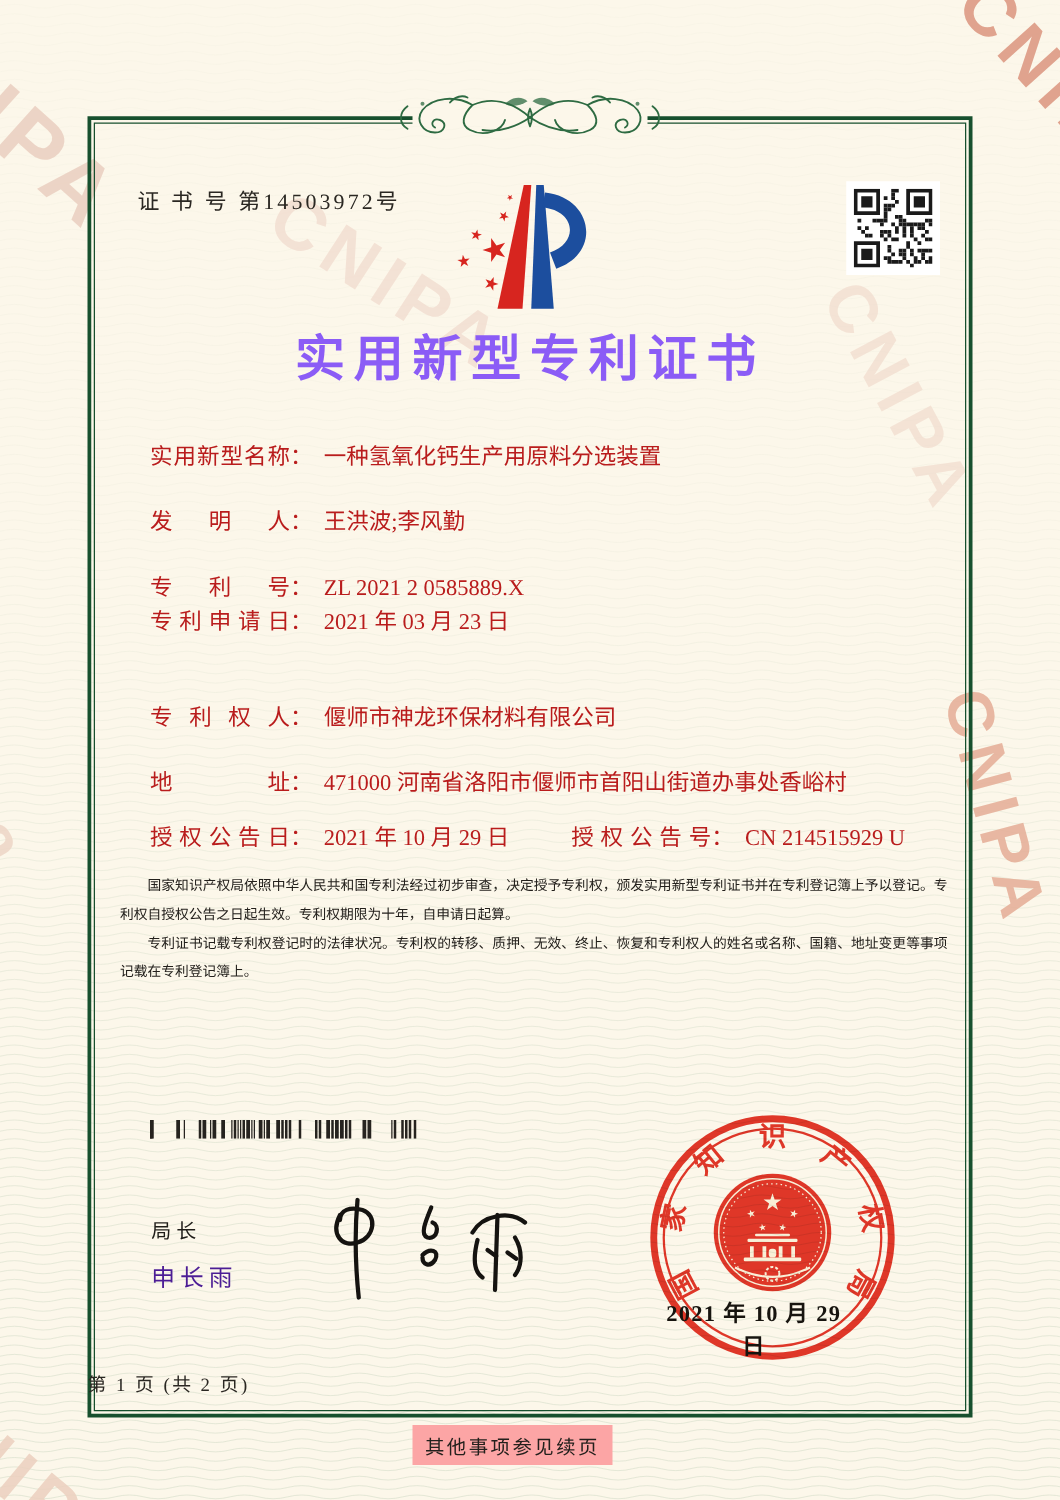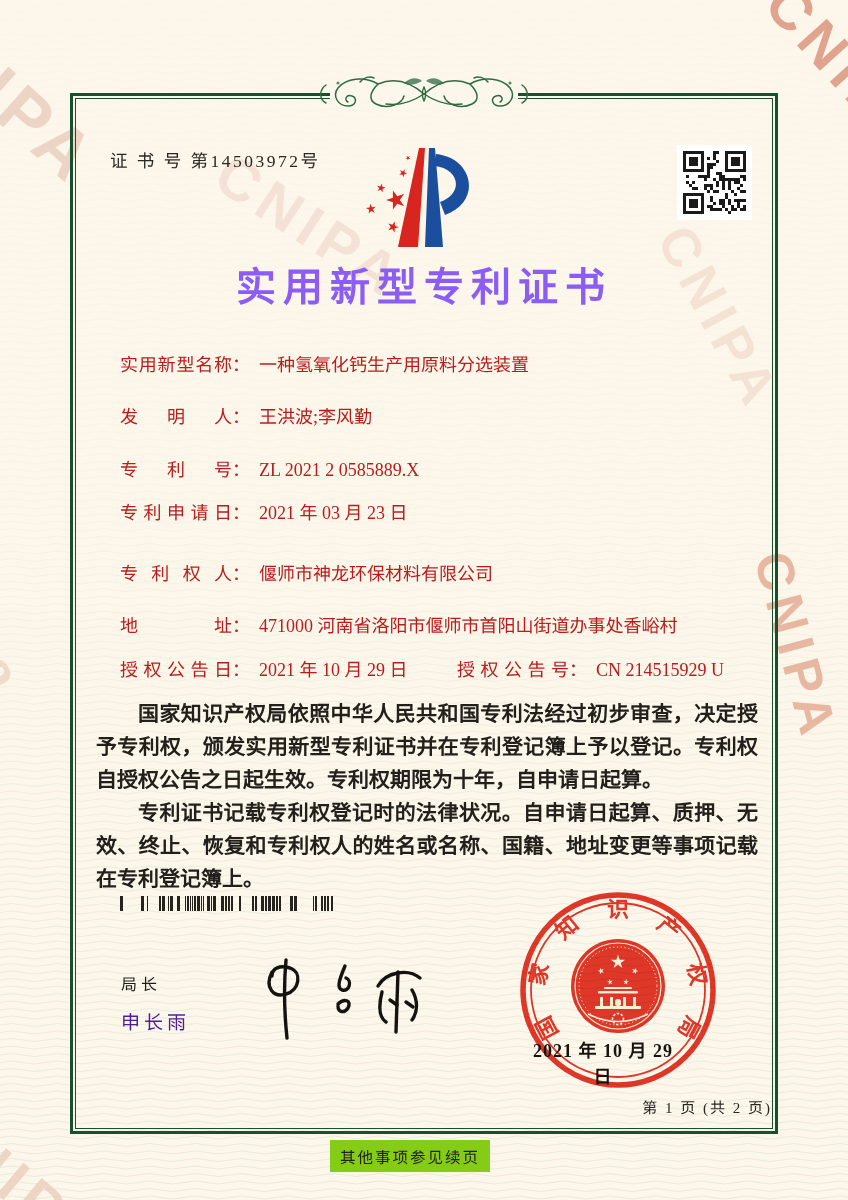--- a/index.html
+++ b/index.html
@@ -28,39 +28,39 @@
   .doc-title{
     position:absolute;left:0;top:255px;width:848px;text-align:center;
     font-size:40px;font-weight:bold;letter-spacing:7px;color:#8b5cf6;
   }
   .frow{position:absolute;left:120px;width:648px;font-size:18px;color:#b91c1c;white-space:nowrap;}
   .flabel{display:inline-block;width:112px;text-align:justify;text-align-last:justify;}
   .fvalue{margin-left:9px;}
   .grant-no-group{position:absolute;left:337px;top:0;}
   .paras{
     position:absolute;left:96px;top:698px;width:662px;
-    font-size:21px;line-height:33px;text-align:justify;color:#23201c;font-weight:bold;
+    font-size:11px;line-height:23px;text-align:justify;color:#23201c;
   }
   .paras p{margin:0;text-indent:2em;}
   #barcode{position:absolute;left:120px;top:896px;}
   .officer-title{position:absolute;left:121px;top:971px;font-size:16px;font-family:"Liberation Sans","DejaVu Sans",sans-serif;color:#1e1c18;letter-spacing:4px;}
   .officer-name{position:absolute;left:121px;top:1007px;font-size:19px;font-family:"Liberation Sans","DejaVu Sans",sans-serif;color:#4c1d95;letter-spacing:4px;}
   #signature{position:absolute;left:250px;top:948px;}
   #seal{position:absolute;left:512px;top:888px;mix-blend-mode:multiply;opacity:.93;}
   .seal-date{
     position:absolute;left:523px;top:1036px;width:160px;text-align:center;
     font-size:18px;letter-spacing:1px;color:#17140f;font-weight:bold;
   }
   .page-footer{
-    position:absolute;left:70px;top:1096px;width:702px;text-align:right;
+    position:absolute;left:70px;top:1096px;width:702px;text-align:left;
     font-size:15px;letter-spacing:2px;color:#2a2722;
   }
   .cont-note{
     position:absolute;left:330px;top:1140px;width:160px;height:32px;
-    background:#84cc16;display:flex;align-items:center;justify-content:center;
+    background:#fca5a5;display:flex;align-items:center;justify-content:center;
     font-size:15.5px;letter-spacing:2px;color:#23201c;
   }
   #qr-bg{position:absolute;left:677px;top:145px;width:75px;height:75px;background:#ffffff;}
   #qr{position:absolute;left:683px;top:151px;}
   #logo{position:absolute;left:352px;top:146px;}
   #ornament{position:absolute;left:304px;top:70px;}
 </style>
 </head>
 <body>
 
@@ -395,39 +395,39 @@
 
   <div class="frow" style="top:350px">
     <span class="flabel">实用新型名称</span><span>：</span><span class="fvalue">一种氢氧化钙生产用原料分选装置</span>
   </div>
   <div class="frow" style="top:402px">
     <span class="flabel">发明人</span><span>：</span><span class="fvalue">王洪波;李风勤</span>
   </div>
   <div class="frow" style="top:455px">
     <span class="flabel">专利号</span><span>：</span><span class="fvalue">ZL 2021 2 0585889.X</span>
   </div>
-  <div class="frow" style="top:498px">
+  <div class="frow" style="top:482px">
     <span class="flabel">专利申请日</span><span>：</span><span class="fvalue">2021 年 03 月 23 日</span>
   </div>
   <div class="frow" style="top:559px">
     <span class="flabel">专利权人</span><span>：</span><span class="fvalue">偃师市神龙环保材料有限公司</span>
   </div>
   <div class="frow" style="top:611px">
     <span class="flabel">地址</span><span>：</span><span class="fvalue">471000 河南省洛阳市偃师市首阳山街道办事处香峪村</span>
   </div>
   <div class="frow" style="top:655px">
     <span class="flabel">授权公告日</span><span>：</span><span class="fvalue">2021 年 10 月 29 日</span>
     <span class="grant-no-group">
       <span class="flabel">授权公告号</span><span>：</span><span class="fvalue">CN 214515929 U</span>
     </span>
   </div>
 
   <div class="paras">
     <p>国家知识产权局依照中华人民共和国专利法经过初步审查，决定授予专利权，颁发实用新型专利证书并在专利登记簿上予以登记。专利权自授权公告之日起生效。专利权期限为十年，自申请日起算。</p>
-    <p>专利证书记载专利权登记时的法律状况。自申请日起算、质押、无效、终止、恢复和专利权人的姓名或名称、国籍、地址变更等事项记载在专利登记簿上。</p>
+    <p>专利证书记载专利权登记时的法律状况。专利权的转移、质押、无效、终止、恢复和专利权人的姓名或名称、国籍、地址变更等事项记载在专利登记簿上。</p>
   </div>
 
   <svg id="barcode" width="214" height="15" viewBox="0 0 214 15">
       <rect x="0" y="0" width="3" height="15" fill="#26231f"></rect>
       <rect x="21" y="0" width="3" height="15" fill="#26231f"></rect>
       <rect x="27" y="0" width="1" height="15" fill="#26231f"></rect>
       <rect x="39" y="0" width="2" height="15" fill="#26231f"></rect>
       <rect x="42" y="0" width="3" height="15" fill="#26231f"></rect>
       <rect x="48" y="0" width="1" height="15" fill="#26231f"></rect>
       <rect x="50" y="0" width="3" height="15" fill="#26231f"></rect>

